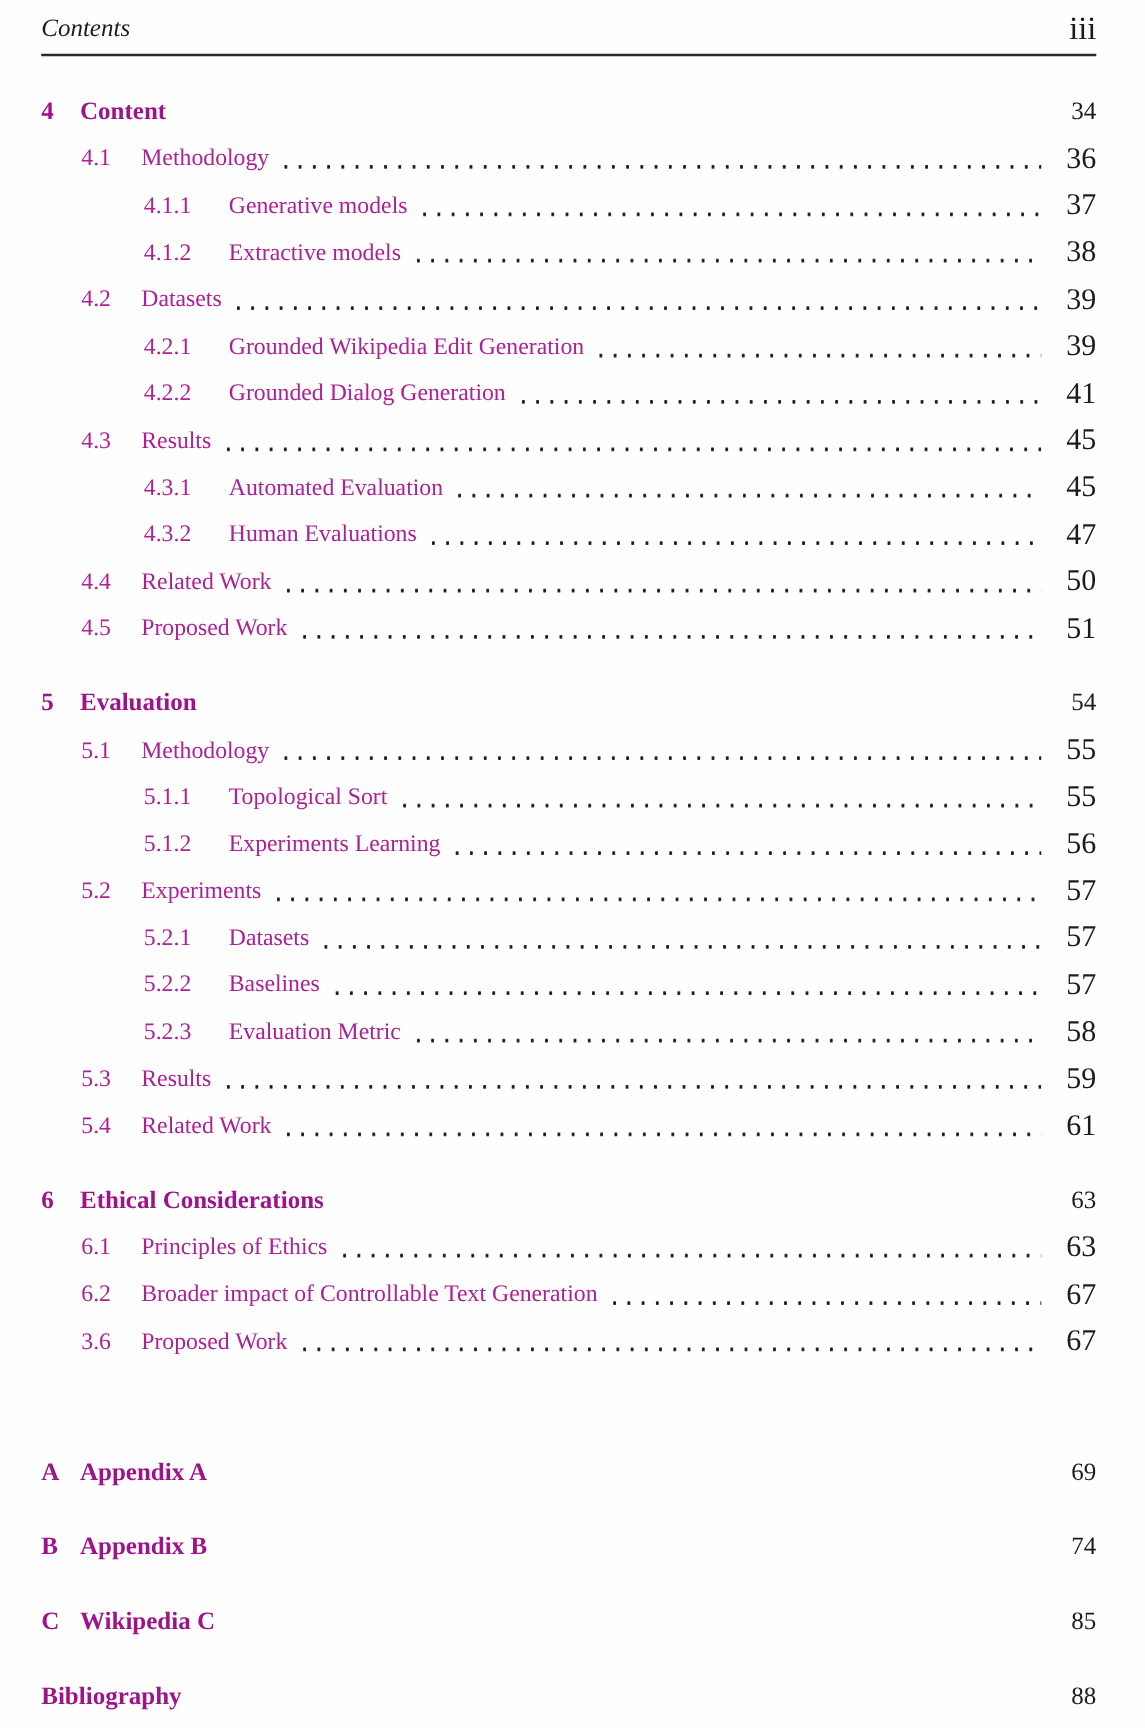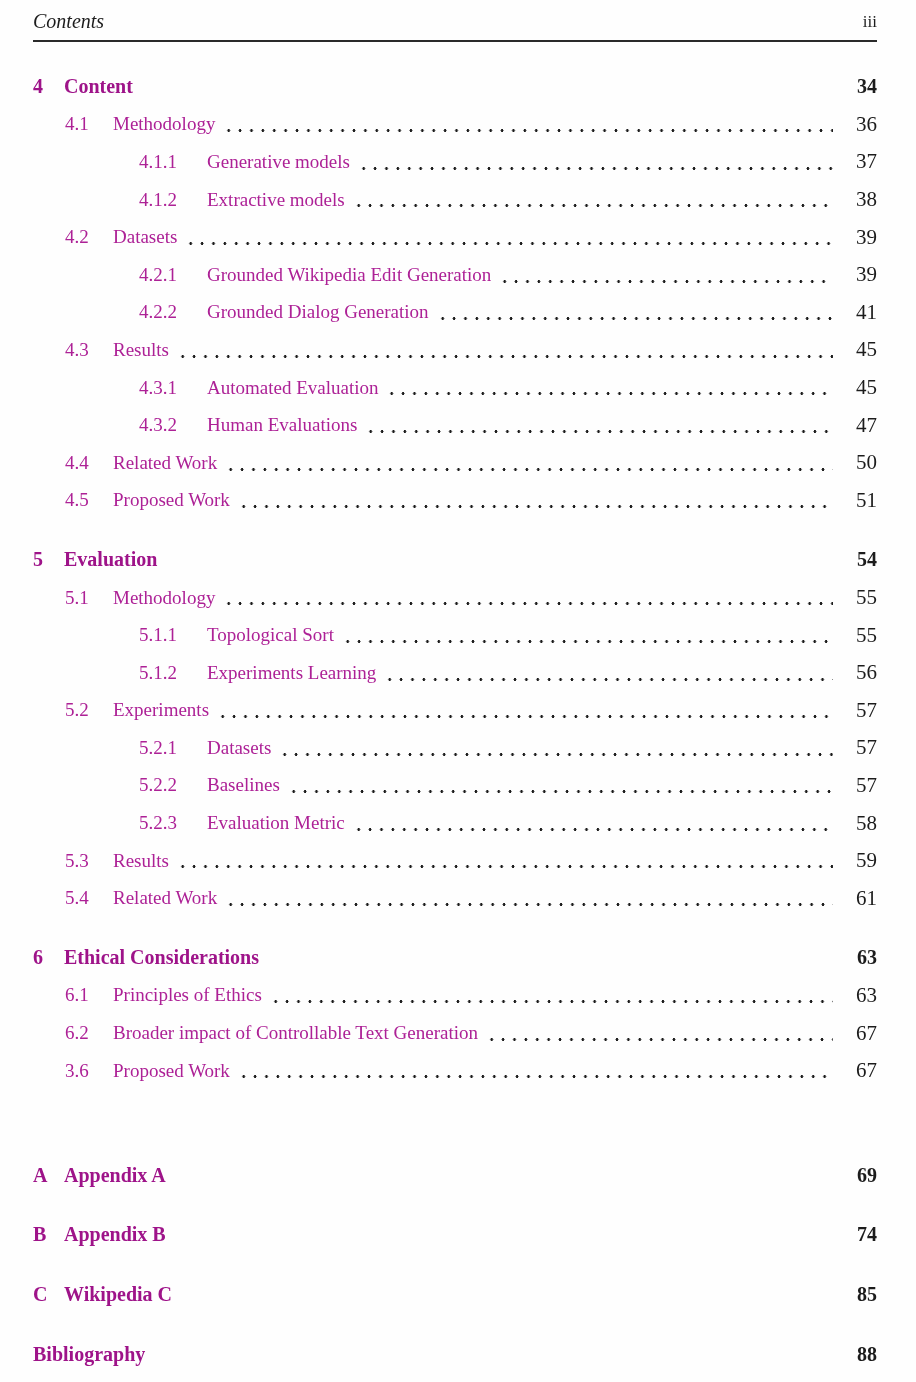--- a/index.html
+++ b/index.html
@@ -31,21 +31,21 @@
     padding-bottom: 5px;
     border-bottom: 2px solid var(--rule);
   }
   .header-title {
     font-style: italic;
     font-size: 20px;
     line-height: 27px;
     color: var(--text);
   }
   .header-page {
-    font-size: 17px;
+    font-size: 26px;
     color: var(--text);
   }
   
   .toc { display: block; }
   .chapter-block { margin-top: 22px; }
   .toc > .chapter-block:first-child { margin-top: 26px; }
   .backmatter { margin-top: 67px; }
   .row {
     display: flex;
     align-items: center;
@@ -63,40 +63,40 @@
   .row.level-0 .entry {
     color: var(--chapter-link);
     font-weight: bold;
     font-size: 20px;
   }
   .num { display: inline-block; flex: none; }
   .level-0 .num { width: 31px; }
   .level-1 { padding-left: 32px; }
   .level-1 .num { width: 48px; }
   .level-2 { padding-left: 82px; }
-  .level-2 .num { width: 68px; margin-left: 24px; }
+  .level-2 .num { width: 68px; }
   .leader {
     flex: 1;
     height: 3px;
     align-self: flex-end;
     margin: 0 14px 11px 8px;
     background-image: radial-gradient(circle, var(--text) 1.3px, transparent 1.55px);
     background-size: 11.4px 3px;
     background-repeat: repeat-x;
     background-position: left center;
   }
   .spacer { flex: 1; }
   .pagenum {
     flex: none;
     min-width: 30px;
     text-align: right;
-    font-size: 21px;
+    font-size: 24px;
     color: var(--text);
   }
-  .row.level-0 .pagenum { font-weight: bold; font-size: 20px; }
+  .row.level-0 .pagenum { font-weight: normal; font-size: 20px; }
 </style>
 </head>
 <body>
 
 <div class="page">
   <header class="page-header">
     <span class="header-title">Contents</span>
     <span class="header-page">iii</span>
   </header>
   <main class="toc" id="toc-root">

